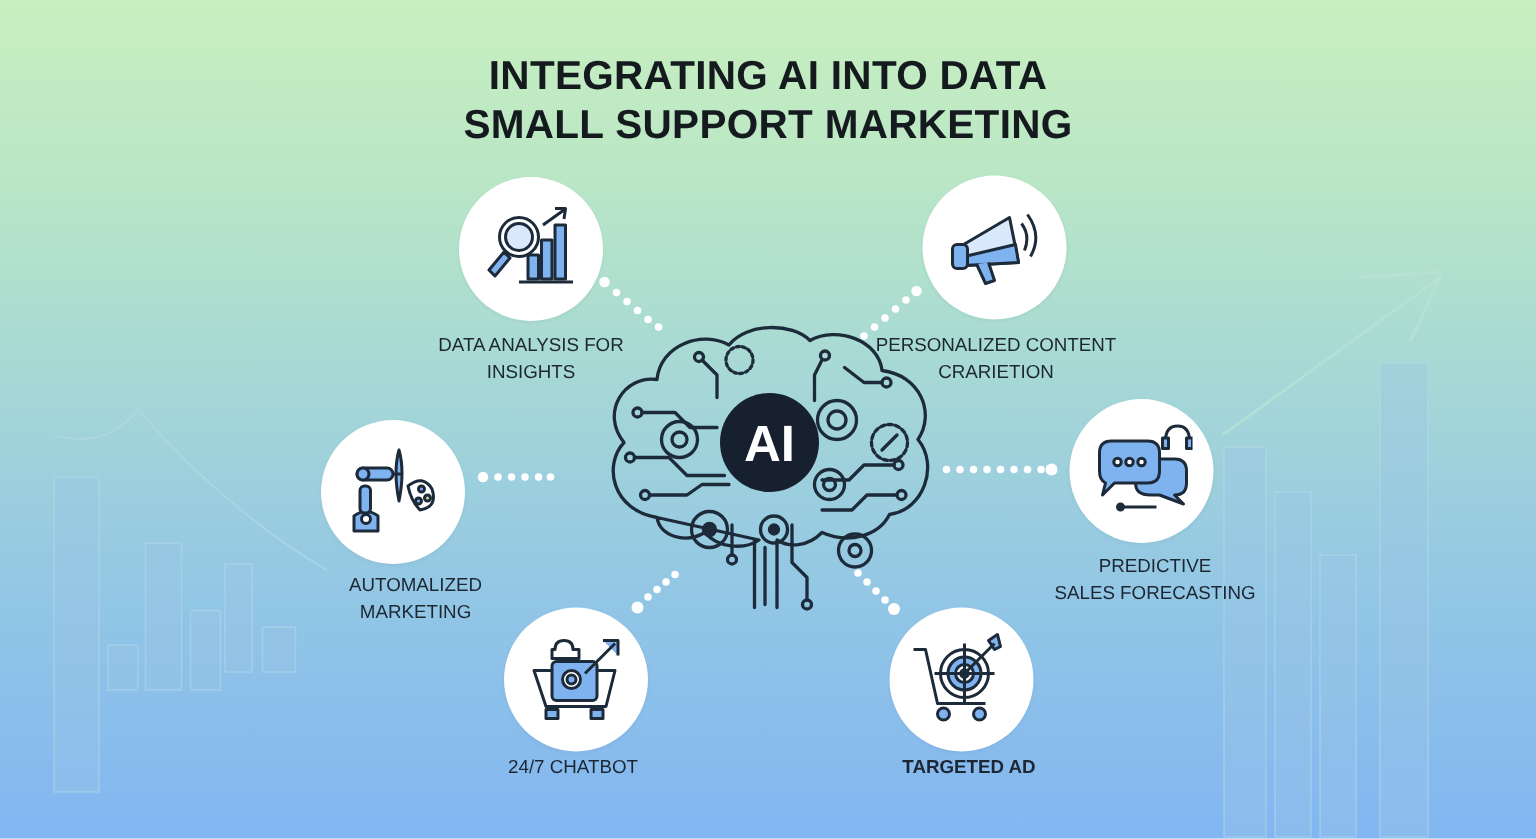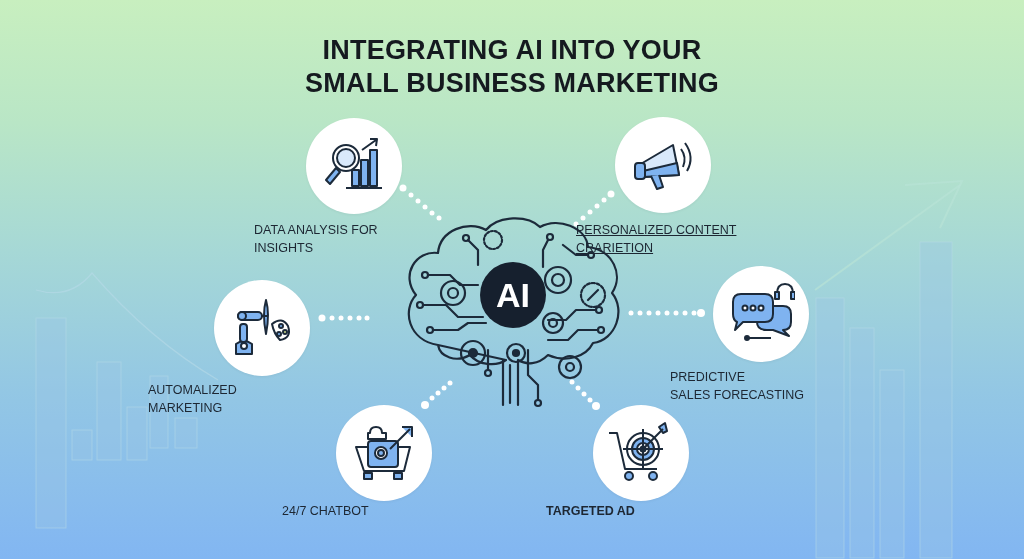--- a/index.html
+++ b/index.html
@@ -12,21 +12,21 @@
   .title {
     position:absolute; left:0; width:1024px; top:34px; text-align:center;
     font-weight:bold; font-size:27px; line-height:33px; color:#151a1f; letter-spacing:0.2px;
   }
   .circle {
     position:absolute; width:96px; height:96px; border-radius:50%; background:#ffffff;
     box-shadow: 0 1px 3px rgba(0,0,0,0.05);
   }
   .circle svg { position:absolute; left:14px; top:14px; width:68px; height:68px; }
   .label {
-    position:absolute; width:200px; font-size:12.5px; line-height:18px;
+    position:absolute; width:200px; text-align:center; font-size:12.5px; line-height:18px;
     color:#1d2733; text-transform:uppercase;
   }
   .brain { position:absolute; left:398px; top:205px; width:230px; height:205px; }
   .dots { position:absolute; left:0; top:0; width:1024px; height:559px; pointer-events:none; }
 </style>
 </head>
 <body>
 
 <svg class="bg-chart" viewBox="0 0 1024 559">
   <g fill="#9cc7e6" fill-opacity="0.35" stroke="#b8dbe8" stroke-opacity="0.5" stroke-width="1">
@@ -88,22 +88,22 @@
 
     <circle cx="596" cy="406" r="4"></circle>
       <circle cx="590" cy="400" r="2.5"></circle>
       <circle cx="584" cy="394" r="2.5"></circle>
       <circle cx="578" cy="388" r="2.5"></circle>
       <circle cx="572" cy="382" r="2.5"></circle>
   </g>
 </svg>
 
 <div class="title">
-  <div>INTEGRATING AI INTO YOUR</div>
-  <div>SMALL BUSINESS MARKETING</div>
+  <div>INTEGRATING AI INTO DATA</div>
+  <div>SMALL SUPPORT MARKETING</div>
 </div>
 
 <svg class="brain" viewBox="0 0 230 205">
   <g fill="none" stroke="#1c2a3a" stroke-width="2.2" stroke-linecap="round" stroke-linejoin="round">
     <path d="M40 140 C10 135 4 105 18 90 C2 70 18 45 40 48 C42 25 70 15 88 25 C100 10 130 10 142 22 C160 12 188 22 190 42 C215 45 226 70 214 88 C228 105 218 135 195 138 C188 152 168 158 150 150 C140 160 128 160 120 155 L120 200 M108 155 C98 162 80 160 72 150 C58 158 42 152 40 140 Z"></path>
     <path d="M105 155 L105 200 M112 160 L112 198"></path>
 
     <path d="M30 70 L52 70 L62 80 L80 80"></path>
       <circle cx="27" cy="70" r="3"></circle>
     <path d="M25 100 L48 100 L60 112 L85 112"></path>
@@ -171,21 +171,21 @@
     <svg viewBox="0 0 68 68">
       <g stroke="#1c2a3a" stroke-width="2" fill="#7fb3f0" stroke-linejoin="round">
         <path d="M10 34 L44 14 L50 44 L14 46 Z" fill="#d9e9fb"></path>
         <path d="M14 40 L48 32 L50 44 L14 46 Z"></path>
         <rect x="6" y="32" width="10" height="16" rx="3"></rect>
         <path d="M22 45 L28 58 L34 56 L30 44"></path>
         <path d="M52 18 Q58 26 54 36 M56 12 Q66 26 58 40" fill="none"></path>
       </g>
     </svg>
   </div>
-  <div class="label" style="left:576px;top:221px;text-decoration:underline;">
+  <div class="label" style="left:564px;top:221px;">
     <div>PERSONALIZED CONTENT</div>
     <div>CRARIETION</div>
   </div>
 </div>
 
 <div>
   <div class="circle" style="left:214px;top:280px;">
     <svg viewBox="0 0 68 68">
       <g stroke="#1c2a3a" stroke-width="2" fill="#7fb3f0" stroke-linejoin="round">
         <path d="M8 60 L8 50 Q16 44 24 50 L24 60 Z"></path>
@@ -195,21 +195,21 @@
         <circle cx="14" cy="22" r="4"></circle>
         <path d="M38 6 Q42 20 38 40 Q34 20 38 6 Z"></path>
         <path d="M34 22 L40 22"></path>
         <path d="M44 30 Q54 22 60 32 Q64 44 52 46 Q46 40 44 30 Z" fill="#ffffff"></path>
         <circle cx="53" cy="32" r="2" fill="#7fb3f0"></circle>
           <circle cx="57" cy="38" r="2" fill="#c8d88a"></circle>
           <circle cx="51" cy="40" r="2" fill="#7fb3f0"></circle>
       </g>
     </svg>
   </div>
-  <div class="label" style="left:148px;top:381px;">
+  <div class="label" style="left:177px;top:381px;">
     <div>AUTOMALIZED</div>
     <div>MARKETING</div>
   </div>
 </div>
 
 <div>
   <div class="circle" style="left:713px;top:266px;">
     <svg viewBox="0 0 68 68">
       <g stroke="#1c2a3a" stroke-width="2" fill="#7fb3f0" stroke-linejoin="round">
         <path d="M30 34 Q30 26 40 26 L56 26 Q64 26 64 34 L64 42 Q64 50 56 50 L62 56 L46 50 L40 50 Q30 50 30 42 Z"></path>

